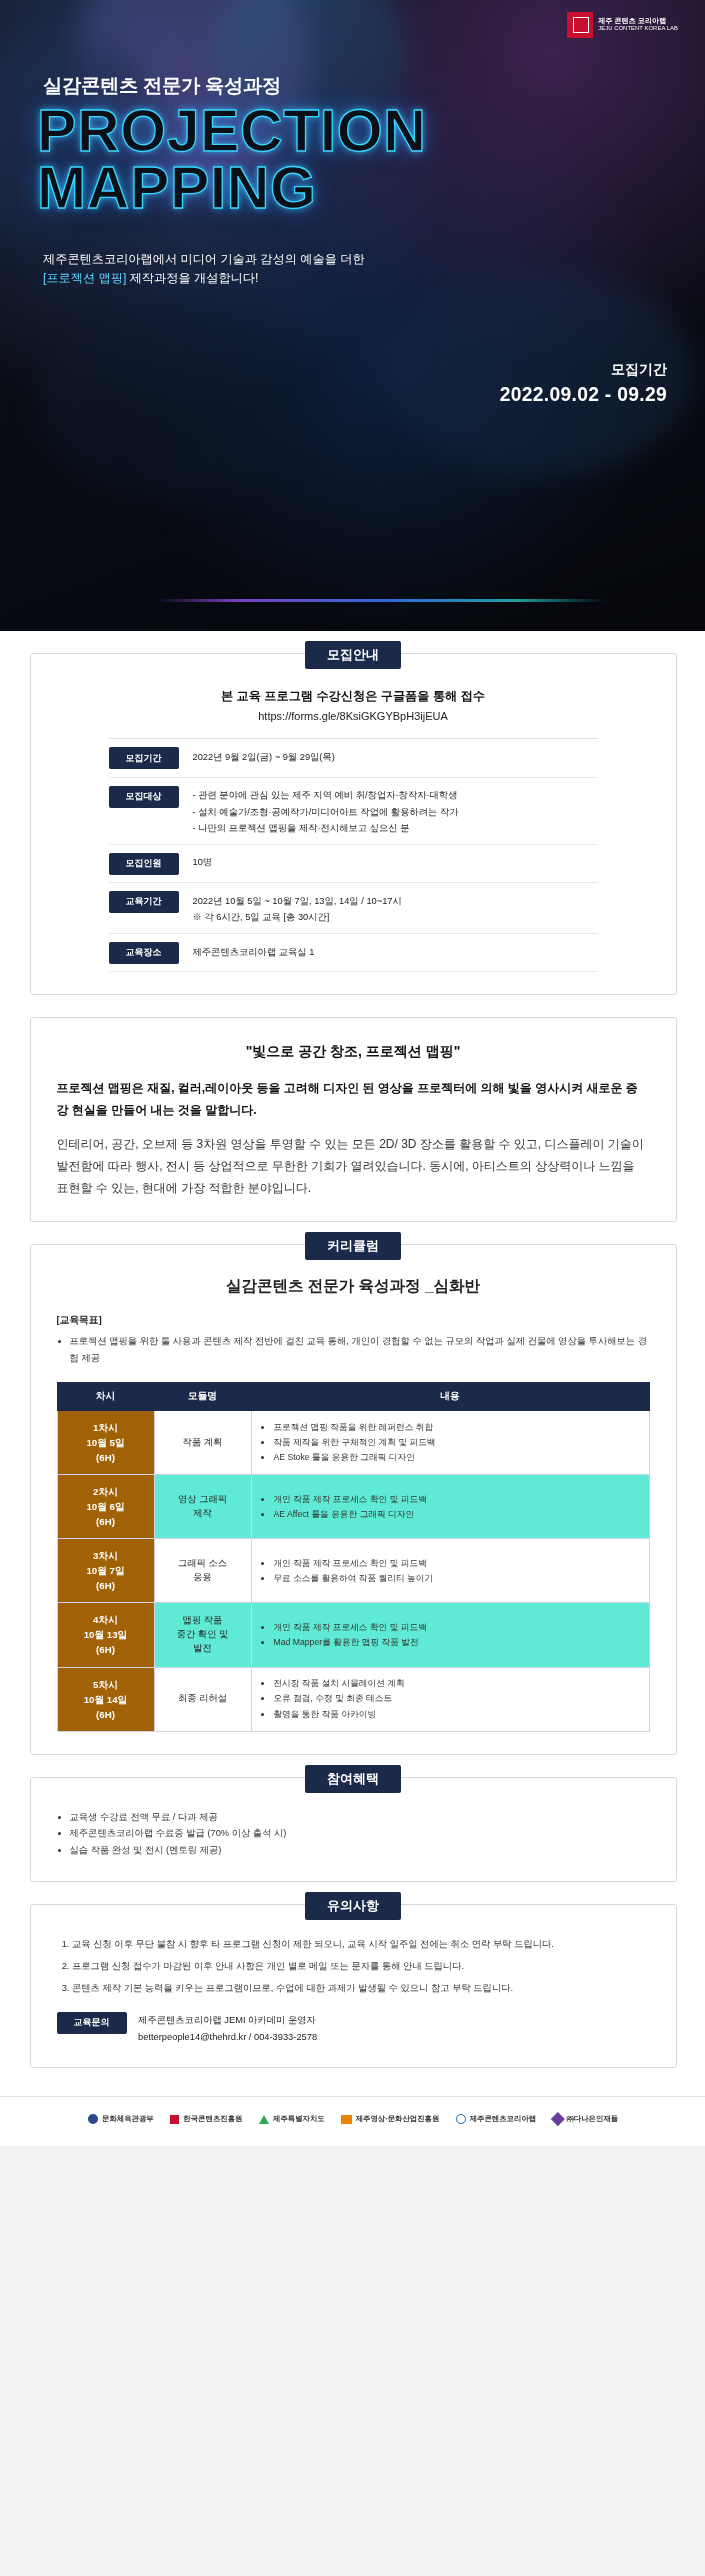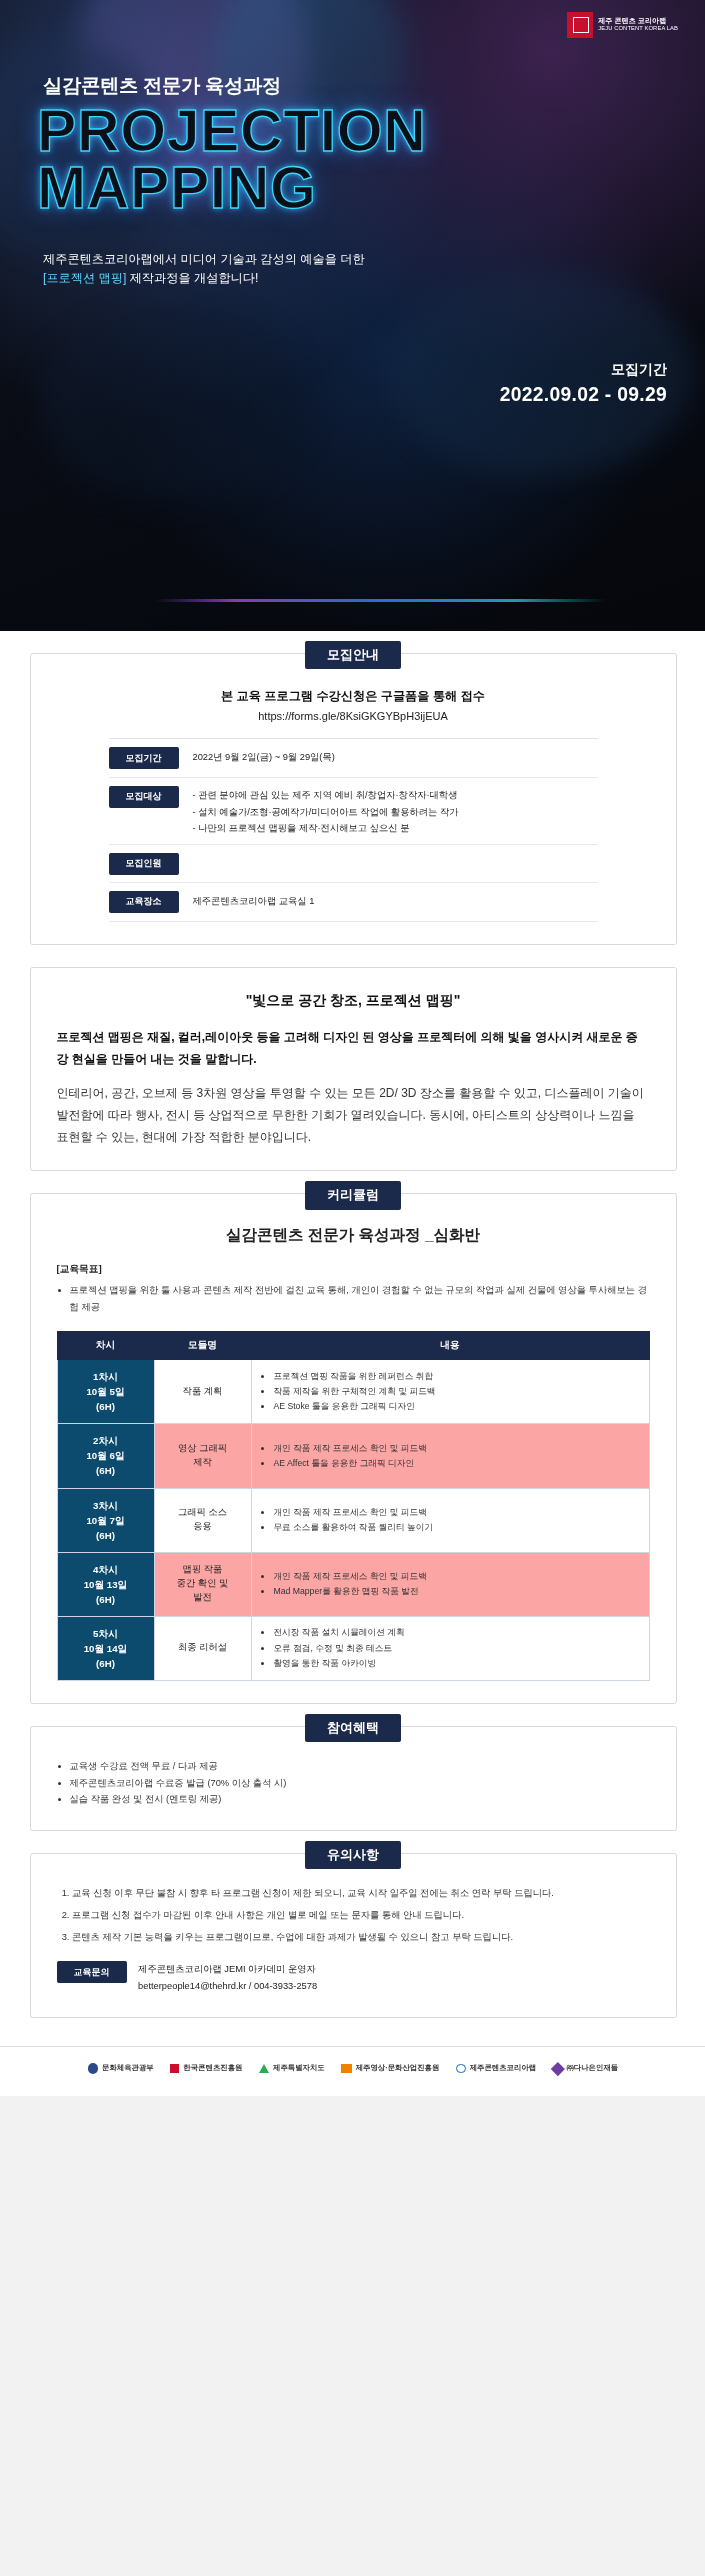--- a/index.html
+++ b/index.html
@@ -131,28 +131,28 @@
 
   table.curri { width:100%; border-collapse:collapse; table-layout:fixed; }
   table.curri th {
     background:#1b2a4a; color:#fff; font-size:9.7px; font-weight:bold;
     padding:7px 3.9px; border:0.6px solid #1b2a4a;
   }
   table.curri th:nth-child(1){ width:97px;margin-left:47px; }
   table.curri th:nth-child(2){ width:97px; }
   table.curri td { border:0.6px solid #cfd6e2; vertical-align:middle; }
   td.c-no {
-    background:#0c4a6e; color:#ffffff; text-align:center;
+    background:#a16207; color:#ffffff; text-align:center;
     font-size:9.7px; font-weight:bold; line-height:1.55; padding:9px 2.6px;
   }
   td.c-mod { text-align:center; font-size:9.3px; color:#222; padding:9px 5.2px; line-height:1.5; }
   td.c-cont { padding:8.4px 10.3px; }
   td.c-cont ul { margin:0; padding-left:11.6px; }
   td.c-cont li { font-size:8.7px; line-height:1.75; color:#333; }
-  tr.alt td.c-mod, tr.alt td.c-cont { background:#fca5a5; }
+  tr.alt td.c-mod, tr.alt td.c-cont { background:#5eead4; }
 
   ol.notes { margin:3.9px 0 0 0; padding-left:15.5px; }
   ol.notes li { font-size:9.3px; line-height:1.8; color:#333; margin-bottom:5.2px; }
 
   .contact-row { display:flex; align-items:flex-start; gap:11.6px; margin-top:15.5px; }
   .contact-key {
     flex:0 0 70px; background:#1b2a4a; color:#fff; font-size:9px; font-weight:bold;
     text-align:center; padding:4.5px 0; border-radius:1.9px;
   }
   .contact-val { font-size:9.3px; line-height:1.8; color:#222; }
@@ -229,20 +229,26 @@
           <div class="info-val" style="white-space:pre-line">2022년 9월 2일(금) ~ 9월 29일(목)</div>
         </div>
         <div class="info-row">
           <div class="info-key">모집대상</div>
           <div class="info-val" style="white-space:pre-line">- 관련 분야에 관심 있는 제주 지역 예비 취/창업자·창작자·대학생
 - 설치 예술가/조형·공예작가/미디어아트 작업에 활용하려는 작가
 - 나만의 프로젝션 맵핑을 제작·전시해보고 싶으신 분</div>
         </div>
         <div class="info-row">
           <div class="info-key">모집인원</div>
+          <div class="info-val" style="white-space:pre-line">10명</div>
+        </div>
+        <div class="info-row">
+          <div class="info-key">교육기간</div>
+          <div class="info-val" style="white-space:pre-line">2022년 10월 5일 ~ 10월 7일, 13일, 14일 / 10~17시
+※ 각 6시간, 5일 교육 [총 30시간]</div>
         </div>
         <div class="info-row">
           <div class="info-key">교육장소</div>
           <div class="info-val" style="white-space:pre-line">제주콘텐츠코리아랩 교육실 1</div>
         </div>
       </div>
     </div>
 
     <div class="card">
       <div class="quote">"빛으로 공간 창조, 프로젝션 맵핑"</div>

